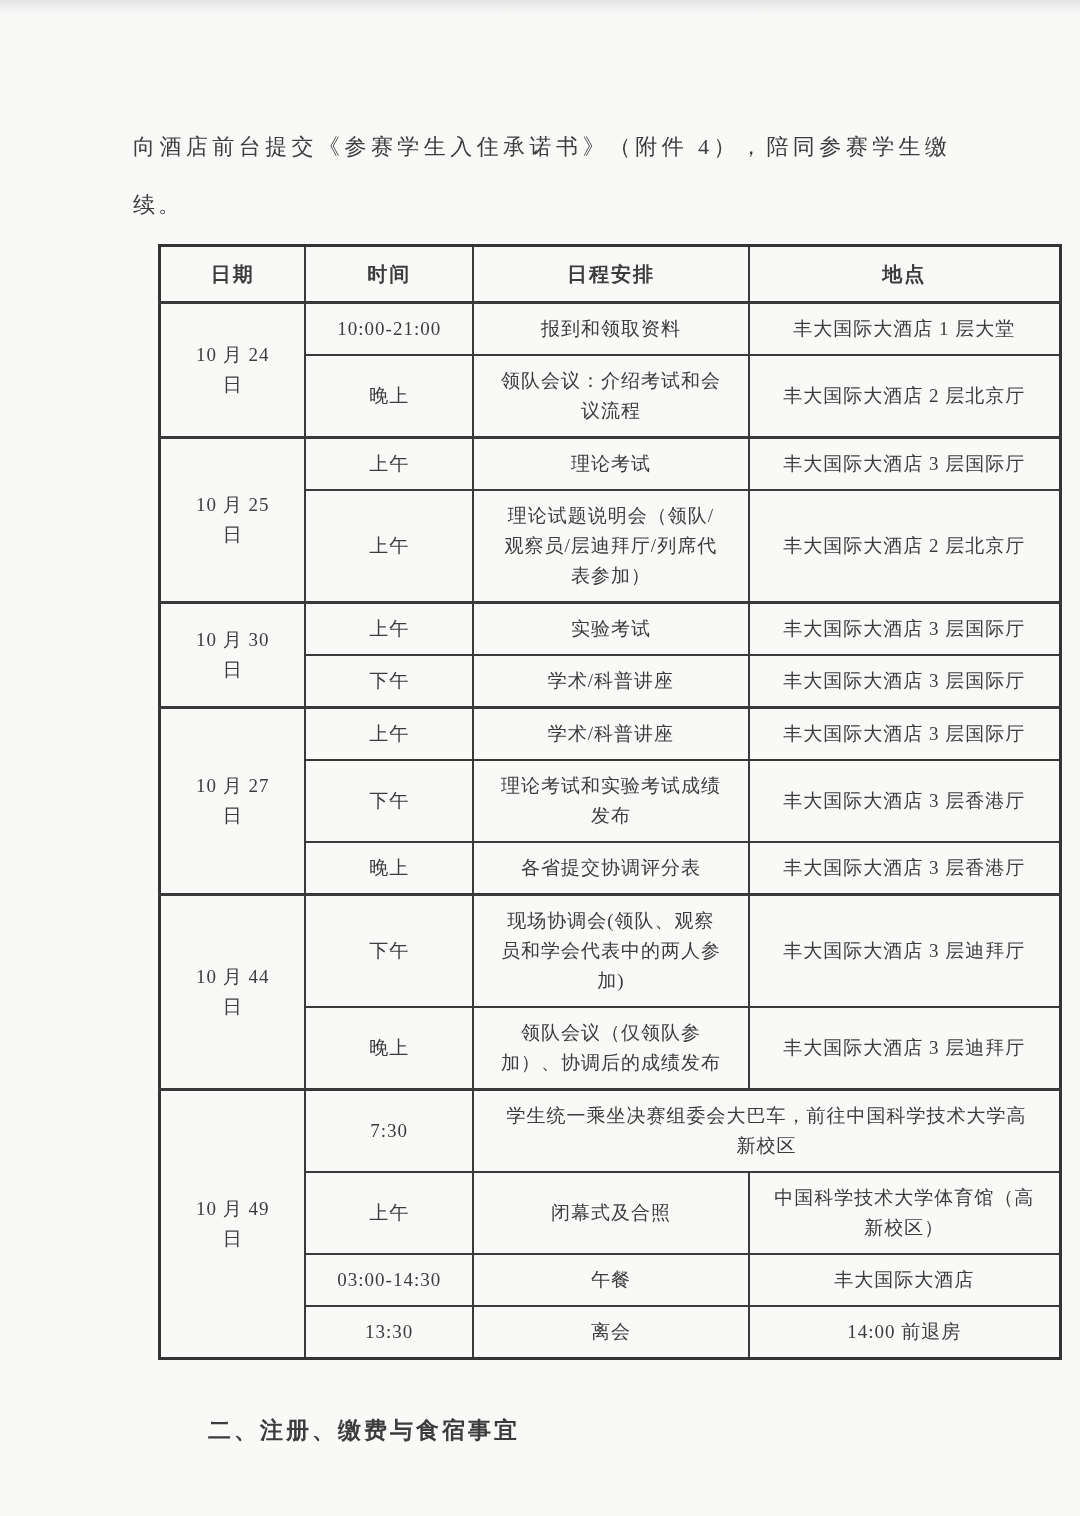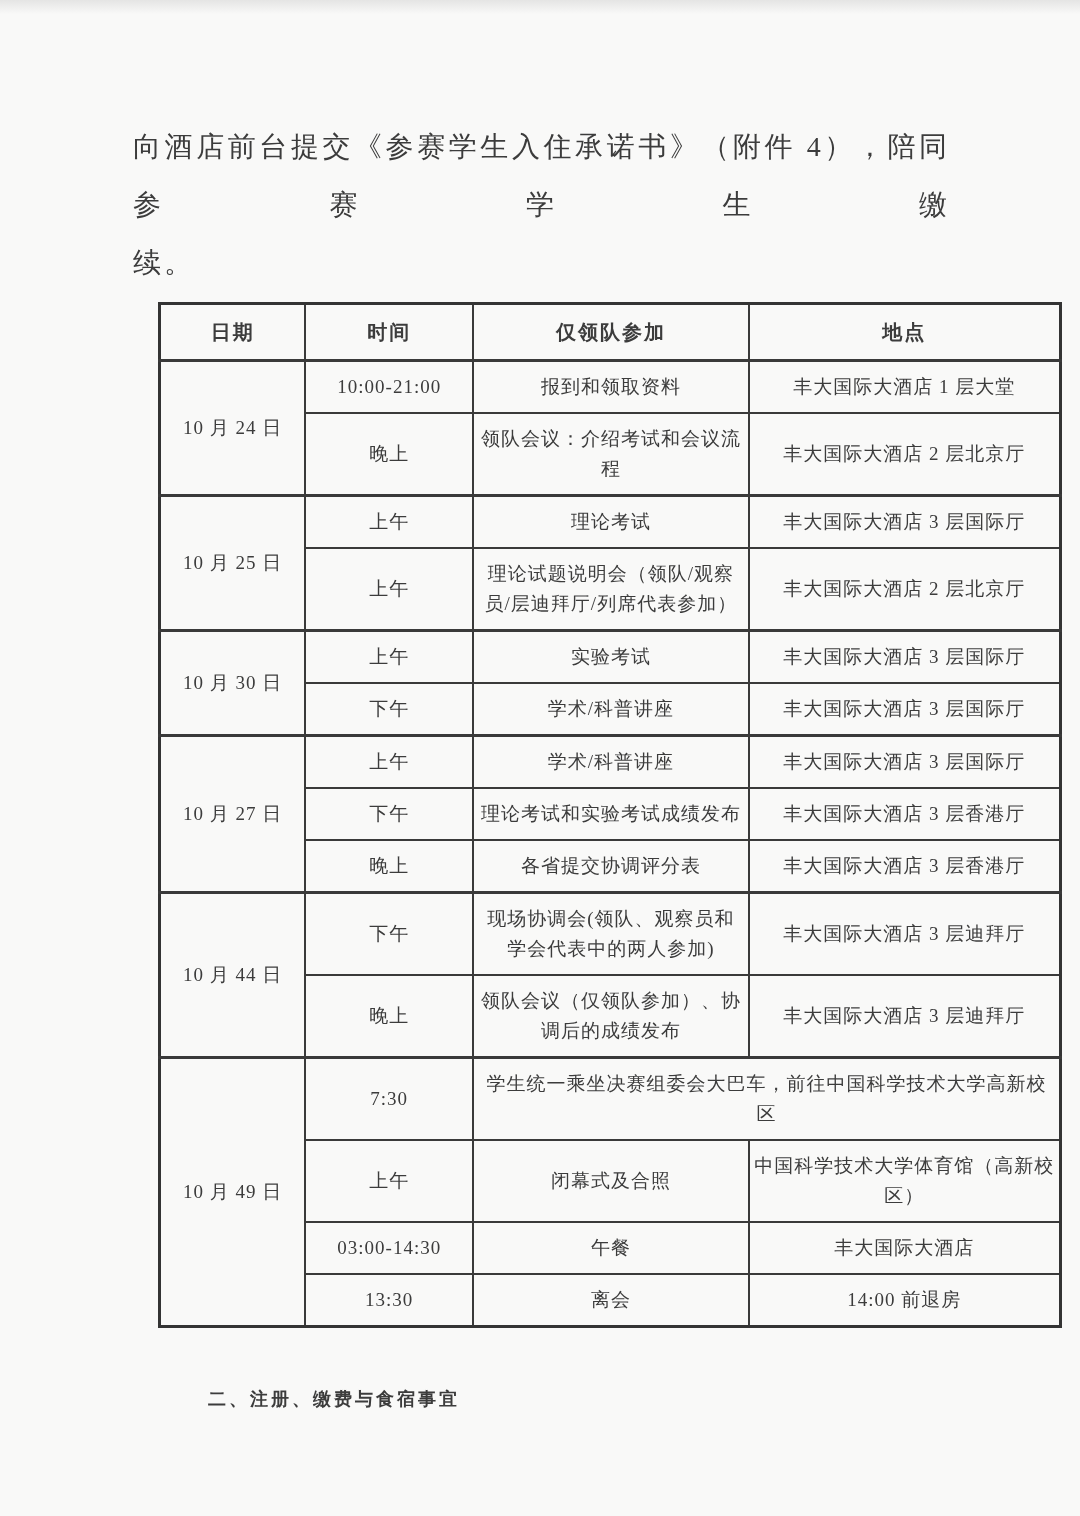--- a/index.html
+++ b/index.html
@@ -12,21 +12,21 @@
     overflow:hidden;
   }
   .scan-edge{
     position:absolute;top:0;left:0;right:0;height:14px;
     background:linear-gradient(to bottom, rgba(190,190,190,.35), rgba(255,255,255,0));
   }
   .page{
     padding:118px 130px 0 133px;
   }
   .para{
-    font-size:28px;
+    font-size:22px;
     line-height:58px;
     letter-spacing:3px;
     text-align:justify;
   }
   .para .line{white-space:nowrap;}
   .para .fill{text-align:justify;text-align-last:justify;white-space:normal;}
   .sub-heading{
     font-size:22px;
     letter-spacing:3px;
     margin:6px 0 0 75px;
@@ -37,38 +37,38 @@
     width:904px;
     margin:10px 12px 0 25px;
     table-layout:fixed;
     font-size:19px;
   }
   table.schedule th, table.schedule td{
     border:2px solid #3a3a3a;
     text-align:center;
     vertical-align:middle;
     line-height:30px;
-    padding:10px 4px;
+    padding:10px 24px;
     letter-spacing:1px;
   }
   table.schedule{border:3px solid #343434;}
   table.schedule th{
     font-weight:bold;
     font-size:20px;
     padding:12px 8px;
     letter-spacing:2px;
   }
   tr.group-start td{border-top-width:3px;}
   col.c-date{width:16.2%;}
   col.c-time{width:18.6%;}
   col.c-event{width:30.6%;}
   col.c-loc{width:34.6%;}
   .section-heading{
     font-weight:bold;
-    font-size:18px;
+    font-size:23px;
     letter-spacing:3px;
     margin:54px 0 0 75px;
     line-height:34px;
   }
 </style>
 </head>
 <body>
 
 <div class="scan-edge"></div>
 
@@ -84,21 +84,21 @@
     <colgroup>
       <col class="c-date">
         <col class="c-time">
         <col class="c-event">
         <col class="c-loc">
     </colgroup>
     <thead>
       <tr>
         <th>日期</th>
         <th>时间</th>
-        <th>仅领队参加</th>
+        <th>日程安排</th>
         <th>地点</th>
       </tr>
     </thead>
     <tbody>
         <tr class="group-start">
           <td rowspan="2">10 月 24 日</td>
           <td>10:00-21:00</td>
           <td>报到和领取资料</td>
           <td>丰大国际大酒店 1 层大堂</td>
         </tr>

